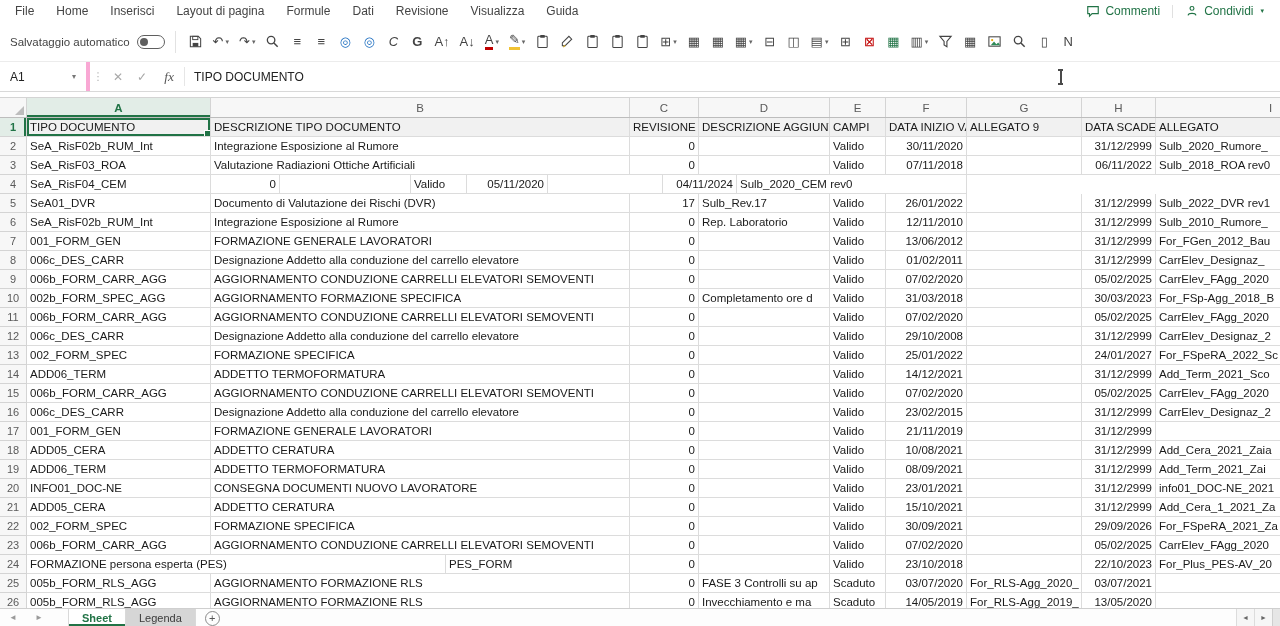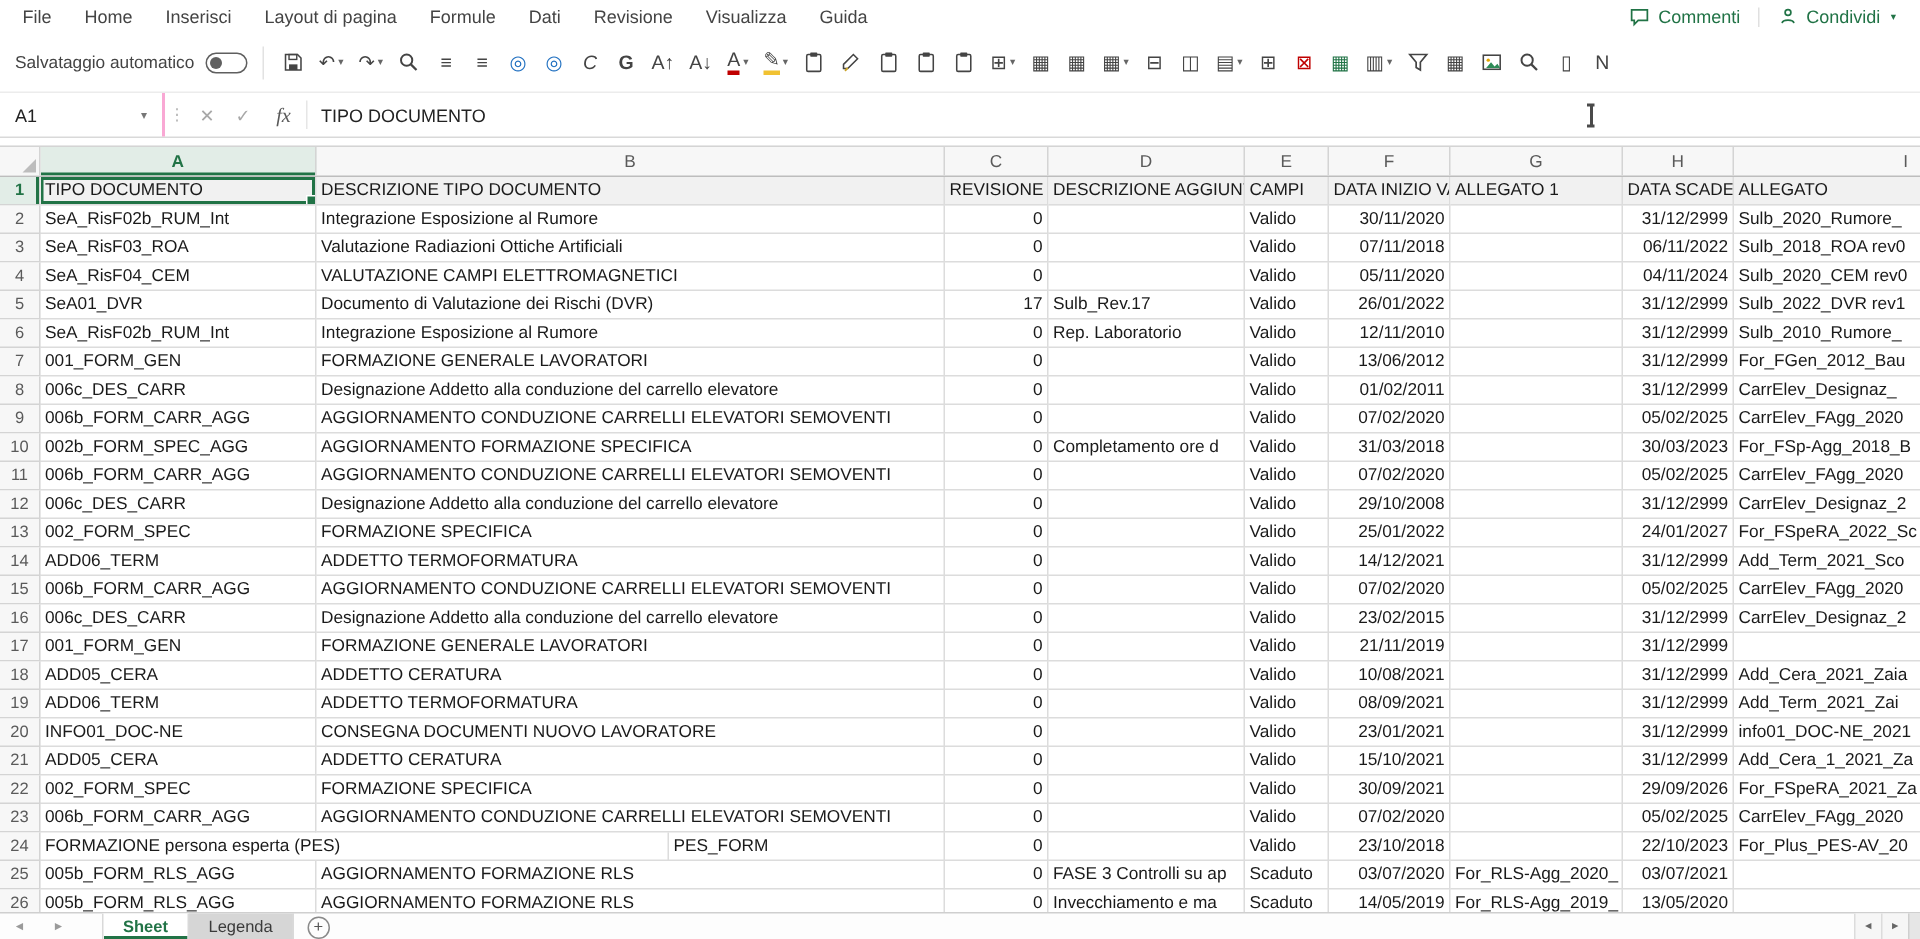--- a/index.html
+++ b/index.html
@@ -24,21 +24,21 @@
   .toggle::before{content:"";position:absolute;left:2px;top:2px;width:8px;height:8px;border-radius:50%;background:#5f5f5f;}
   .tb-div{width:1px;height:22px;background:#e2e2e2;margin:0 10px;}
   .tb-icons{display:flex;align-items:center;gap:6px;flex:1;overflow:hidden;}
   .tbi{display:flex;align-items:center;justify-content:center;min-width:18px;height:26px;padding:0 2px;color:#444;font-size:13px;line-height:1;}
   .tbi svg{width:15px;height:15px;display:block;}
   .tbi .glyph{display:inline-block;}
   .dd{font-size:7px;color:#666;margin-left:2px;}
 
   
   .fbar{height:30px;display:flex;align-items:stretch;border-bottom:1px solid #d9d9d9;background:#fff;position:relative;}
-  .namebox{width:110px;display:flex;align-items:center;padding:0 10px;font-size:12px;color:#222;border-right:2px solid #f9a8d4;}
+  .namebox{width:90px;display:flex;align-items:center;padding:0 10px;font-size:12px;color:#222;border-right:4px solid #f9a8d4;}
   .nb-caret{margin-left:auto;font-size:8px;color:#777;}
   .fb-handle{width:16px;display:flex;align-items:center;justify-content:center;color:#b5b5b5;font-size:11px;}
   .fb-btn{width:24px;display:flex;align-items:center;justify-content:center;color:#a8a8a8;font-size:12px;}
   .fb-fx{width:30px;color:#595959;font-style:italic;font-family:"Liberation Serif",serif;font-size:13.5px;}
   .fb-sep{width:1px;background:#e6e6e6;margin:5px 0;}
   .fb-value{flex:1;display:flex;align-items:center;padding:0 9px;font-size:12px;color:#222;white-space:nowrap;overflow:hidden;}
   .ibeam{position:absolute;left:1056px;top:7px;width:9px;height:16px;}
   .ibeam::before,.ibeam::after{content:"";position:absolute;left:2px;width:5px;height:2px;background:#4a4a4a;}
   .ibeam::before{top:0;}.ibeam::after{bottom:0;}
   .ibeam span{position:absolute;left:4px;top:1px;width:1.5px;height:14px;background:#4a4a4a;}
@@ -308,21 +308,21 @@
     </div>
   <div class="gridbody">
       <div class="grow">
         <div class="rownum sel">1</div>
         <div class="cell hdrrow active" style="width: 184px;">TIPO DOCUMENTO</div>
         <div class="cell hdrrow" style="width: 419px;">DESCRIZIONE TIPO DOCUMENTO</div>
         <div class="cell hdrrow" style="width: 69px;">REVISIONE</div>
         <div class="cell hdrrow" style="width: 131px;">DESCRIZIONE AGGIUNTIVA</div>
         <div class="cell hdrrow" style="width: 56px;">CAMPI</div>
         <div class="cell hdrrow" style="width: 81px;">DATA INIZIO VALIDITA'</div>
-        <div class="cell hdrrow" style="width: 115px;">ALLEGATO 1</div>
+        <div class="cell hdrrow" style="width: 115px;">ALLEGATO 9</div>
         <div class="cell hdrrow" style="width: 74px;">DATA SCADENZA</div>
         <div class="cell hdrrow" style="width: 230px;">ALLEGATO</div>
       </div>
       <div class="grow">
         <div class="rownum">2</div>
         <div class="cell" style="width: 184px;">SeA_RisF02b_RUM_Int</div>
         <div class="cell" style="width: 419px;">Integrazione Esposizione al Rumore</div>
         <div class="cell num" style="width: 69px;">0</div>
         <div class="cell" style="width: 131px;"></div>
         <div class="cell" style="width: 56px;">Valido</div>
@@ -339,21 +339,20 @@
         <div class="cell" style="width: 131px;"></div>
         <div class="cell" style="width: 56px;">Valido</div>
         <div class="cell num" style="width: 81px;">07/11/2018</div>
         <div class="cell" style="width: 115px;"></div>
         <div class="cell num" style="width: 74px;">06/11/2022</div>
         <div class="cell" style="width: 230px;">Sulb_2018_ROA rev0</div>
       </div>
       <div class="grow">
         <div class="rownum">4</div>
         <div class="cell" style="width: 184px;">SeA_RisF04_CEM</div>
-        <div class="cell" style="width: 419px;">VALUTAZIONE CAMPI ELETTROMAGNETICI</div>
         <div class="cell num" style="width: 69px;">0</div>
         <div class="cell" style="width: 131px;"></div>
         <div class="cell" style="width: 56px;">Valido</div>
         <div class="cell num" style="width: 81px;">05/11/2020</div>
         <div class="cell" style="width: 115px;"></div>
         <div class="cell num" style="width: 74px;">04/11/2024</div>
         <div class="cell" style="width: 230px;">Sulb_2020_CEM rev0</div>
       </div>
       <div class="grow">
         <div class="rownum">5</div>

